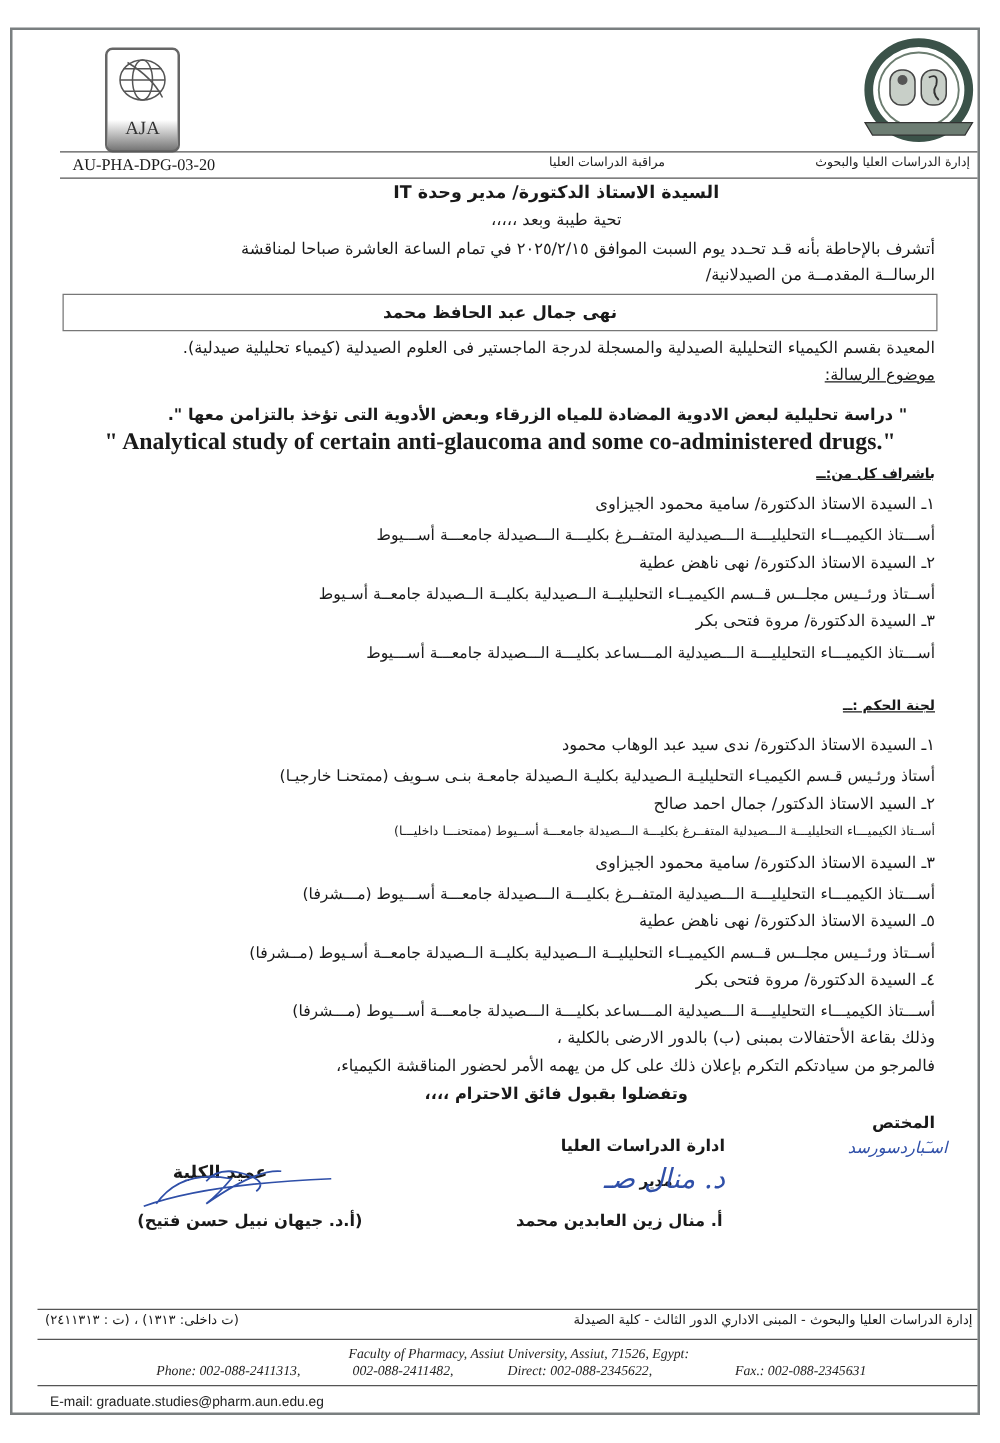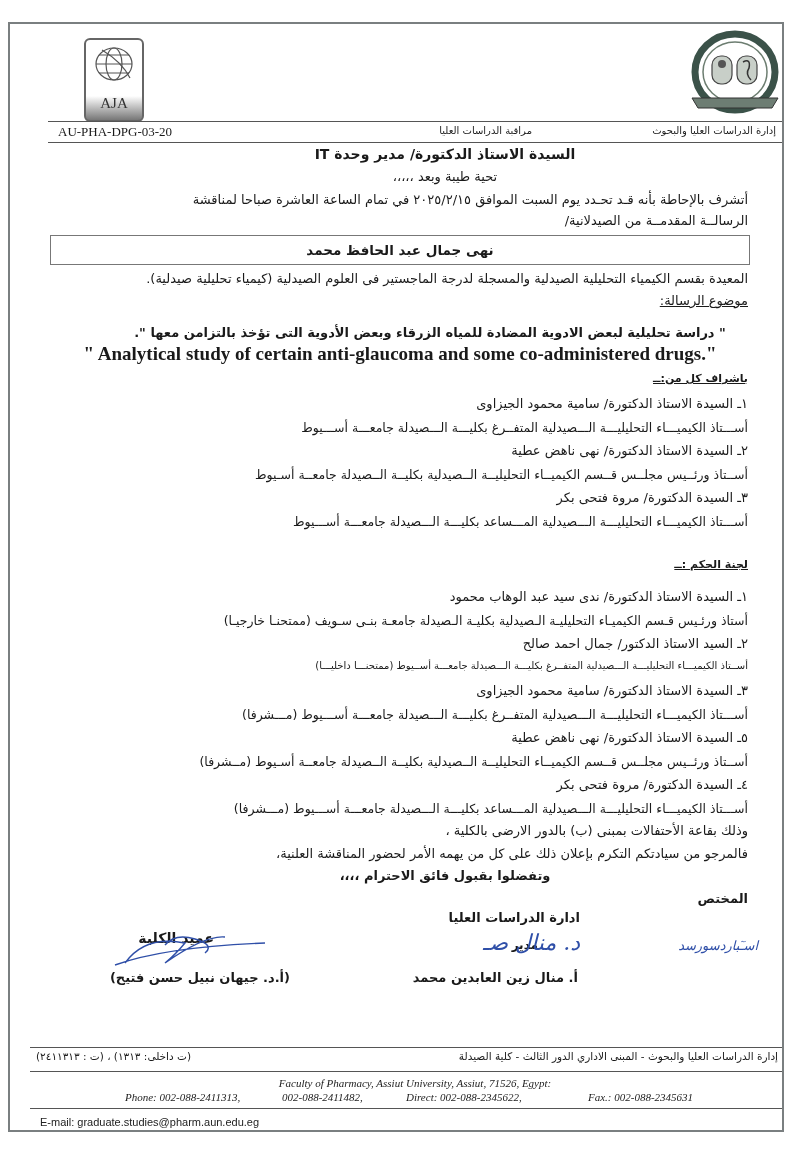--- a/index.html
+++ b/index.html
@@ -87,25 +87,25 @@
 <div class="abs ar line" style="top:636px;">٢ـ السيد الاستاذ الدكتور/ جمال احمد صالح</div>
 <div class="abs ar line" style="top:660px; font-size:10px;">أســتاذ الكيميـــاء التحليليـــة الـــصيدلية المتفــرغ بكليـــة الـــصيدلة جامعـــة أســيوط (ممتحنـــا داخليـــا)</div>
 <div class="abs ar line" style="top:683px;">٣ـ السيدة الاستاذ الدكتورة/ سامية محمود الجيزاوى</div>
 <div class="abs ar line" style="top:707px; font-size:12.5px;">أســـتاذ الكيميـــاء التحليليـــة الـــصيدلية المتفــرغ بكليـــة الـــصيدلة جامعـــة أســـيوط (مـــشرفا)</div>
 <div class="abs ar line" style="top:730px;">٥ـ السيدة الاستاذ الدكتورة/ نهى ناهض عطية</div>
 <div class="abs ar line" style="top:754px; font-size:12.5px;">أســتاذ ورئــيس مجلــس قــسم الكيميــاء التحليليــة الــصيدلية بكليــة الــصيدلة جامعــة أسـيوط (مــشرفا)</div>
 <div class="abs ar line" style="top:777px;">٤ـ السيدة الدكتورة/ مروة فتحى بكر</div>
 <div class="abs ar line" style="top:801px; font-size:12.5px;">أســـتاذ الكيميـــاء التحليليـــة الـــصيدلية المـــساعد بكليـــة الـــصيدلة جامعـــة أســـيوط (مـــشرفا)</div>
 
 <div class="abs ar line" style="top:823px;">وذلك بقاعة الأحتفالات بمبنى (ب) بالدور الارضى بالكلية ،</div>
-<div class="abs ar line" style="top:846px;">فالمرجو من سيادتكم التكرم بإعلان ذلك على كل من يهمه الأمر لحضور المناقشة العلنية،</div>
+<div class="abs ar line" style="top:846px;">فالمرجو من سيادتكم التكرم بإعلان ذلك على كل من يهمه الأمر لحضور المناقشة الكيمياء،</div>
 <div class="abs ar b" style="left:0; right:0; top:868px; text-align:center; font-size:13px; padding-left:90px;">وتفضلوا بقبول فائق الاحترام ،،،،</div>
 
 <div class="abs ar b" style="right:52px; top:891px; font-size:13px;">المختص</div>
-<div class="abs ar sig" style="right:42px; top:938px; font-size:13px;">اسـٓباردسورسد</div>
+<div class="abs ar sig" style="right:42px; top:910px; font-size:13px;">اسـٓباردسورسد</div>
 
 <div class="abs ar b" style="right:262px; top:891px; font-size:12px;margin-top:47px;">مدير</div>
 <div class="abs ar b" style="right:220px; top:910px; font-size:13px;">ادارة الدراسات العليا</div>
 <div class="abs ar sig" style="right:220px; top:930px; font-size:22px;">د. منال صـ</div>
 <div class="abs ar b" style="right:222px; top:970px; font-size:13px;">أ. منال زين العابدين محمد</div>
 
 <div class="abs ar b" style="right:586px; top:930px; font-size:14px;">عميد الكلية</div>
 <svg class="abs" style="left:105px; top:925px;" width="170" height="45" viewBox="0 0 170 45">
   <path d="M20 38 Q40 10 80 18 Q70 30 60 38 Q100 10 120 12 M60 20 Q70 8 90 14 Q110 20 100 28 M10 40 Q60 22 160 18" fill="none" stroke="#2f4fa8" stroke-width="1.4"></path>
 </svg>

